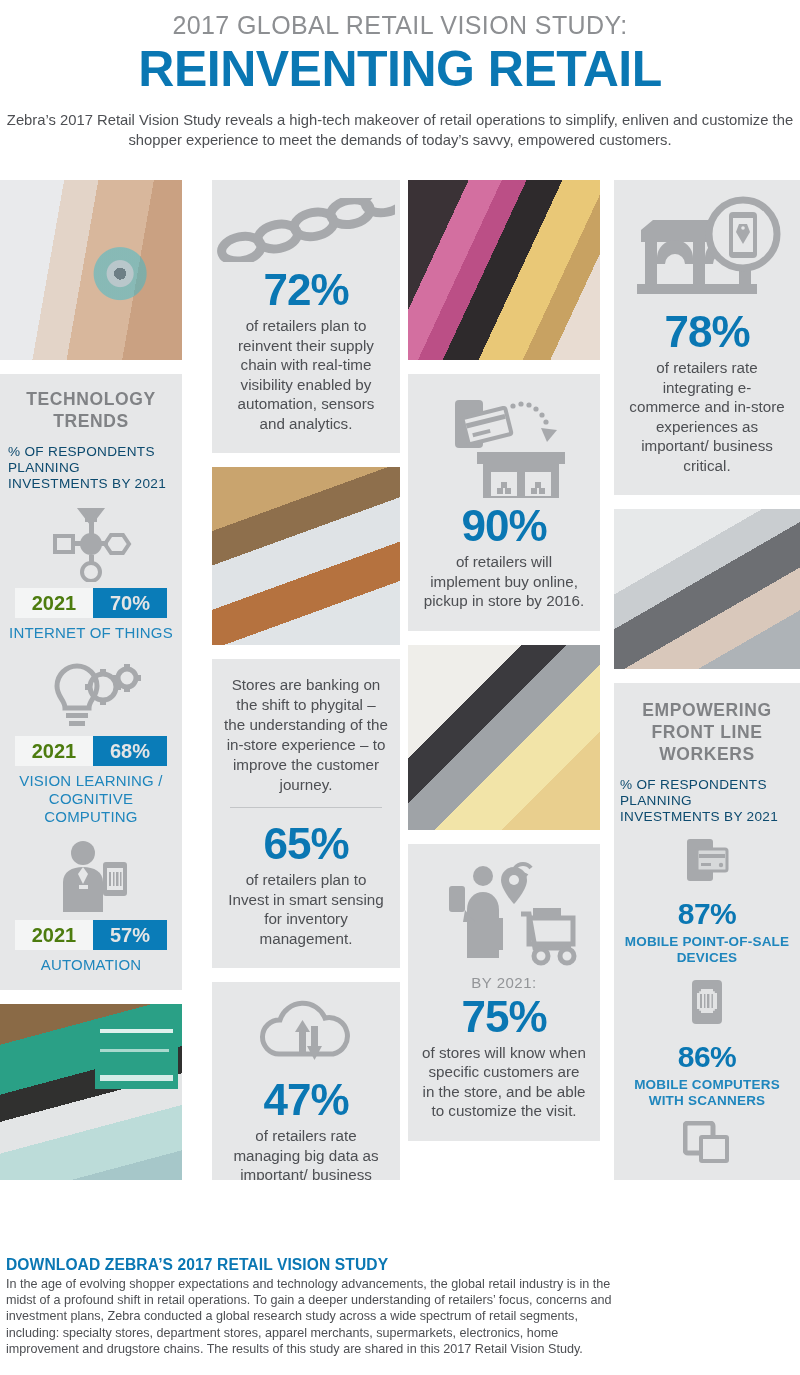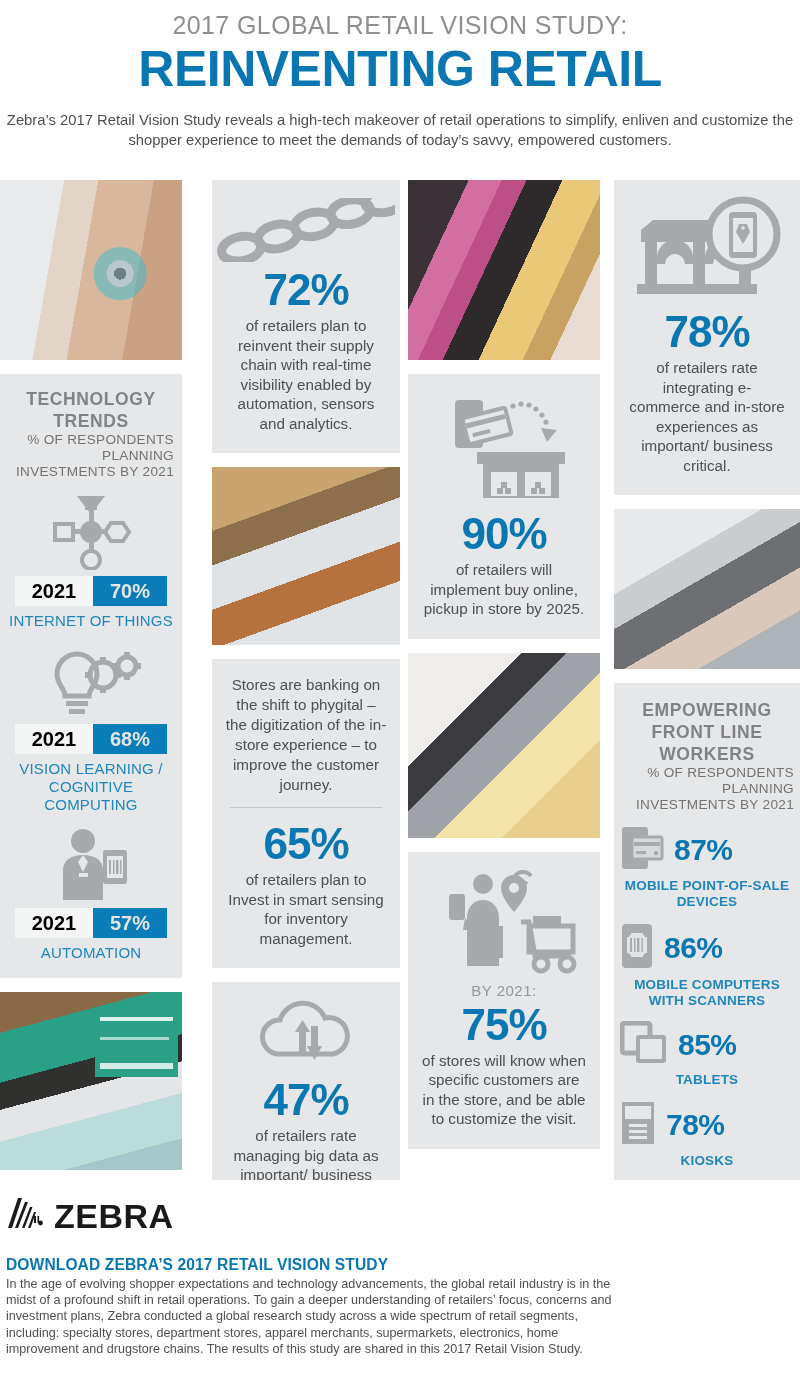--- a/index.html
+++ b/index.html
@@ -54,41 +54,41 @@
     text-align: center; padding: 0 12px;
   }
   .rule { height: 1px; background: #c3c5c7; margin: 12px 18px; }
 
   
   .sect-title {
     text-align: center; font-weight: bold; font-size: 17.5px;
     letter-spacing: 0.6px; color: #808285; line-height: 22px;
   }
   .sect-sub {
-    text-align: right; font-size: 13.6px; color: #737373;
-    line-height: 16px; letter-spacing: 0.3px; margin-top: 0;
+    text-align: left; font-size: 13.6px; color: #0c4a6e;
+    line-height: 16px; letter-spacing: 0.3px; margin-top: 12px;
   }
 
   
   .yearbar { display: flex; width: 152px; margin: 6px auto 0 auto; height: 30px; }
   .yearbar .yr {
-    flex: 0 0 78px; background: #f4f5f5; color: #000000;
+    flex: 0 0 78px; background: #f4f5f5; color: #4d7c0f;
     font-weight: bold; font-size: 20px; line-height: 30px; text-align: center;
   }
   .yearbar .vl {
     flex: 1; background: #0a7cb8; color: #e5e5e5;
     font-weight: bold; font-size: 20px; line-height: 30px; text-align: center;
   }
   .trend-label {
     text-align: center; color: #1f86bd; font-weight: normal;
     font-size: 15px; line-height: 18px; letter-spacing: 0.2px; margin-top: 6px;
   }
 
   
-  .dev-row { display: flex; align-items: center; gap: 10px; margin-top: 6px; }
+  .dev-row { display: flex; align-items: center; gap: 10px; margin-top: 6px; flex-direction: column; }
   .dev-pct { color: #0a77b3; font-weight: bold; font-size: 30px; letter-spacing: -0.5px; }
   .dev-label {
     text-align: center; color: #1f86bd; font-weight: bold;
     font-size: 13.5px; line-height: 16px; letter-spacing: 0.2px; margin-top: 3px;
   }
 
   .byyear { text-align:center; color:#939598; font-size:15px; letter-spacing:0.5px; }
 
   
   .ico { display: block; margin: 0 auto; }
@@ -251,21 +251,21 @@
         <div class="blurb">of retailers plan to reinvent their supply chain with real-time visibility enabled by automation, sensors and analytics.</div>
       </div>
 
       <div class="gap"></div>
 
       <div class="photo ph-warehouse" style="height:178px"></div>
 
       <div class="gap"></div>
 
       <div class="panel" style="padding:16px 0 20px 0">
-        <div class="quote">Stores are banking on the shift to phygital – the digitization of the in-store experience – to improve the customer journey.</div>
+        <div class="quote">Stores are banking on the shift to phygital – the understanding of the in-store experience – to improve the customer journey.</div>
         <div class="rule"></div>
         <div class="pct">65%</div>
         <div class="blurb">of retailers plan to Invest in smart sensing for inventory management.</div>
       </div>
 
       <div class="gap"></div>
 
       <div class="panel" style="padding:18px 0 20px 0">
         <span>
           <svg class="ico" width="110" height="72" viewBox="0 0 110 72">
@@ -314,22 +314,22 @@
             <g class="gray">
               <rect x="68" y="98" width="6" height="6"></rect>
                 <rect x="76" y="98" width="6" height="6"></rect>
                 <rect x="72" y="92" width="6" height="6"></rect>
               <rect x="102" y="98" width="6" height="6"></rect>
                 <rect x="110" y="98" width="6" height="6"></rect>
                 <rect x="106" y="92" width="6" height="6"></rect>
             </g>
           </svg>
         </span>
-        <div class="pct" style="margin-top:8px">90%</div>
-        <div class="blurb">of retailers will implement buy online, pickup in store by 2025.</div>
+        <div class="pct" style="">90%</div>
+        <div class="blurb">of retailers will implement buy online, pickup in store by 2016.</div>
       </div>
 
       <div class="gap"></div>
 
       <div class="photo ph-scan" style="height:185px"></div>
 
       <div class="gap"></div>
 
       <div class="panel" style="padding:18px 0 20px 0">
         <span>
@@ -468,34 +468,18 @@
             <span class="dev-pct">78%</span>
           </div>
           <div class="dev-label">KIOSKS</div>
         </div>
       </div>
     </div>
   </div>
 
   <div class="footer">
 
-    <div class="zebra-wrap">
-      <span>
-        <svg width="40" height="40" viewBox="0 0 40 40">
-          <g fill="#1a1a1a">
-            <polygon points="2,34 12,4 16,4 6,34"></polygon>
-            <polygon points="9,34 19,8 22,8 12,34"></polygon>
-            <polygon points="16,34 24,13 26.5,13 18.5,34"></polygon>
-            <polygon points="22,34 28,18 30,18 24.5,34"></polygon>
-            <rect x="28" y="22" width="2" height="7"></rect>
-            <rect x="31.5" y="22" width="1.6" height="7"></rect>
-            <circle cx="34.5" cy="29" r="2.4"></circle>
-          </g>
-        </svg>
-      </span>
-      <span class="zebra-word">ZEBRA</span>
-    </div>
 
     <div class="dl-title">DOWNLOAD ZEBRA’S 2017 RETAIL VISION STUDY</div>
     <div class="dl-body">In the age of evolving shopper expectations and technology advancements, the global retail industry is in the midst of a profound shift in retail operations. To gain a deeper understanding of retailers’ focus, concerns and investment plans, Zebra conducted a global research study across a wide spectrum of retail segments, including: specialty stores, department stores, apparel merchants, supermarkets, electronics, home improvement and drugstore chains. The results of this study are shared in this 2017 Retail Vision Study.</div>
 
   </div>
 </div>
 
 </body></html>

